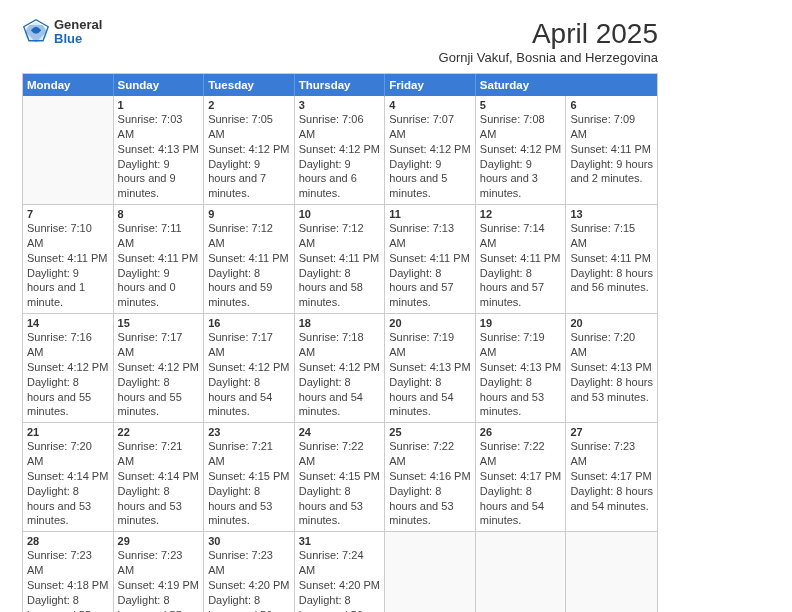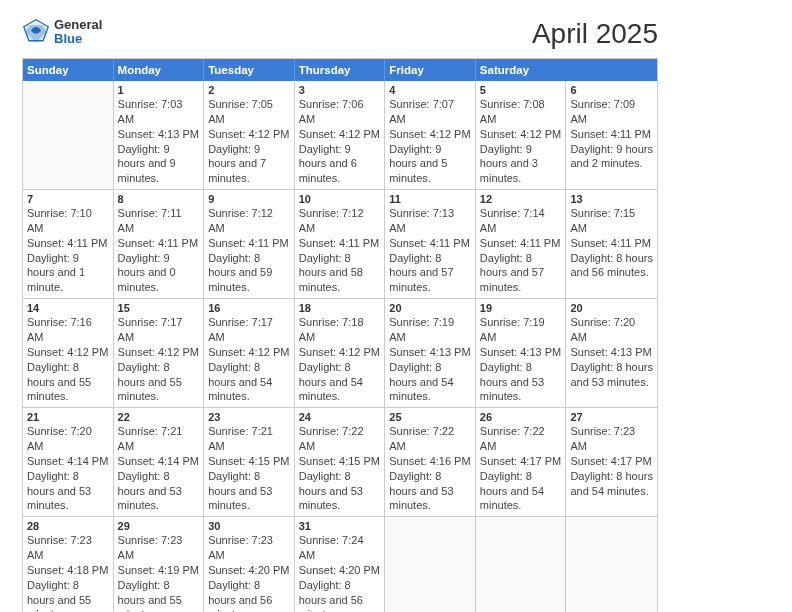--- a/index.html
+++ b/index.html
@@ -121,27 +121,28 @@
         <polygon points="16,2 30,10 24,26 8,26 2,10" fill="none" stroke="#1a6bbf" stroke-width="1.5"></polygon>
         <path d="M10,14 Q16,6 22,14 Q16,22 10,14" fill="#1a6bbf"></path>
       </svg>
       <div class="logo-text">
         <span class="general">General</span>
         <span class="blue">Blue</span>
       </div>
     </div>
     <div class="title-block">
       <h1>April 2025</h1>
+      <h2>Gornji Vakuf, Bosnia and Herzegovina</h2>
     </div>
   </div>
 
   <div class="calendar">
     <div class="calendar-header">
-    <div class="day-name">Sunday</div>
-        <div class="day-name">Monday</div>
+    <div class="day-name">Monday</div>
+        <div class="day-name">Sunday</div>
         <div class="day-name">Tuesday</div>
         <div class="day-name">Thursday</div>
         <div class="day-name">Friday</div>
         <div class="day-name">Saturday</div>
       </div>
     <div class="calendar-body">
     <div class="calendar-row">
           <div class="cell empty"></div>
           <div class="cell">
             <span class="date-num">1</span>

